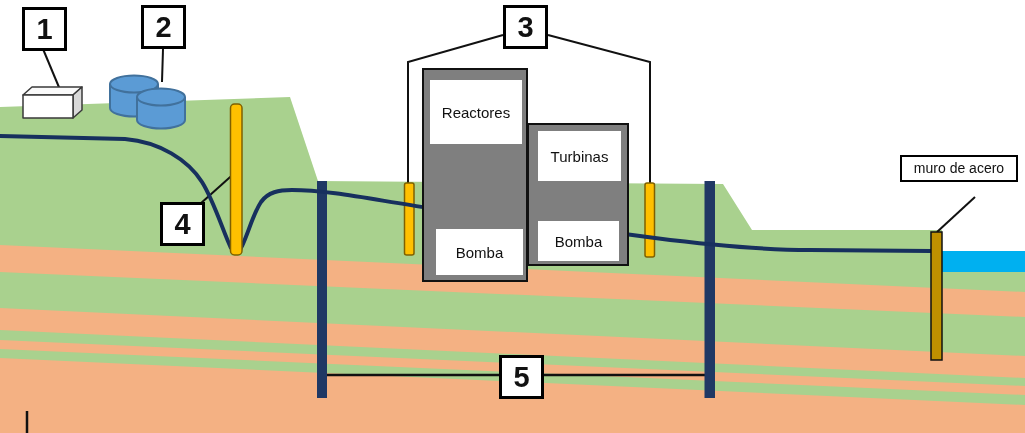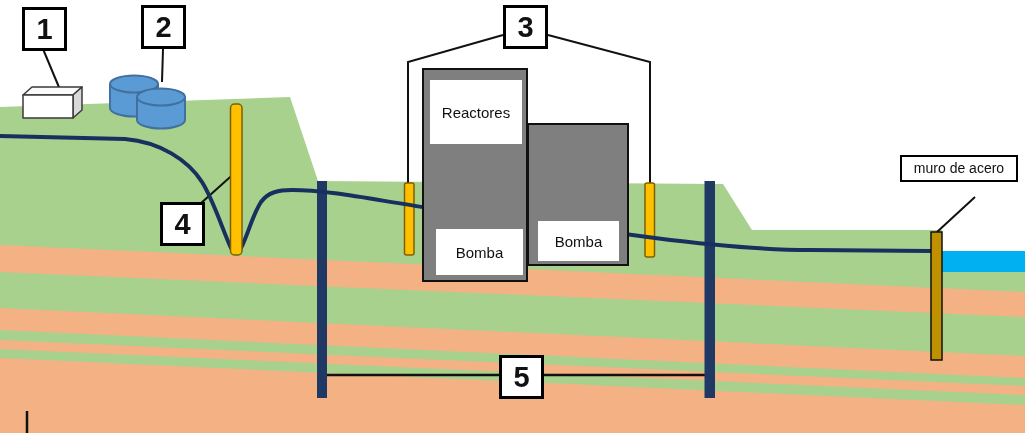--- a/index.html
+++ b/index.html
@@ -89,16 +89,17 @@
 
   <div class="marker" style="left:22px;top:7px">1</div>
   <div class="marker" style="left:141px;top:5px">2</div>
   <div class="marker" style="left:503px;top:5px">3</div>
   <div class="marker" style="left:160px;top:202px">4</div>
   <div class="marker" style="left:499px;top:355px">5</div>
 
   <div class="steel-label">muro de acero</div>
 
   <div class="panel" style="left:430px;top:80px;width:92px;height:64px">Reactores</div>
+  <div class="panel" style="left:538px;top:131px;width:83px;height:50px">Turbinas</div>
   <div class="panel" style="left:436px;top:229px;width:87px;height:46px">Bomba</div>
   <div class="panel" style="left:538px;top:221px;width:81px;height:40px">Bomba</div>
 
 </div>
 
 </body></html>

